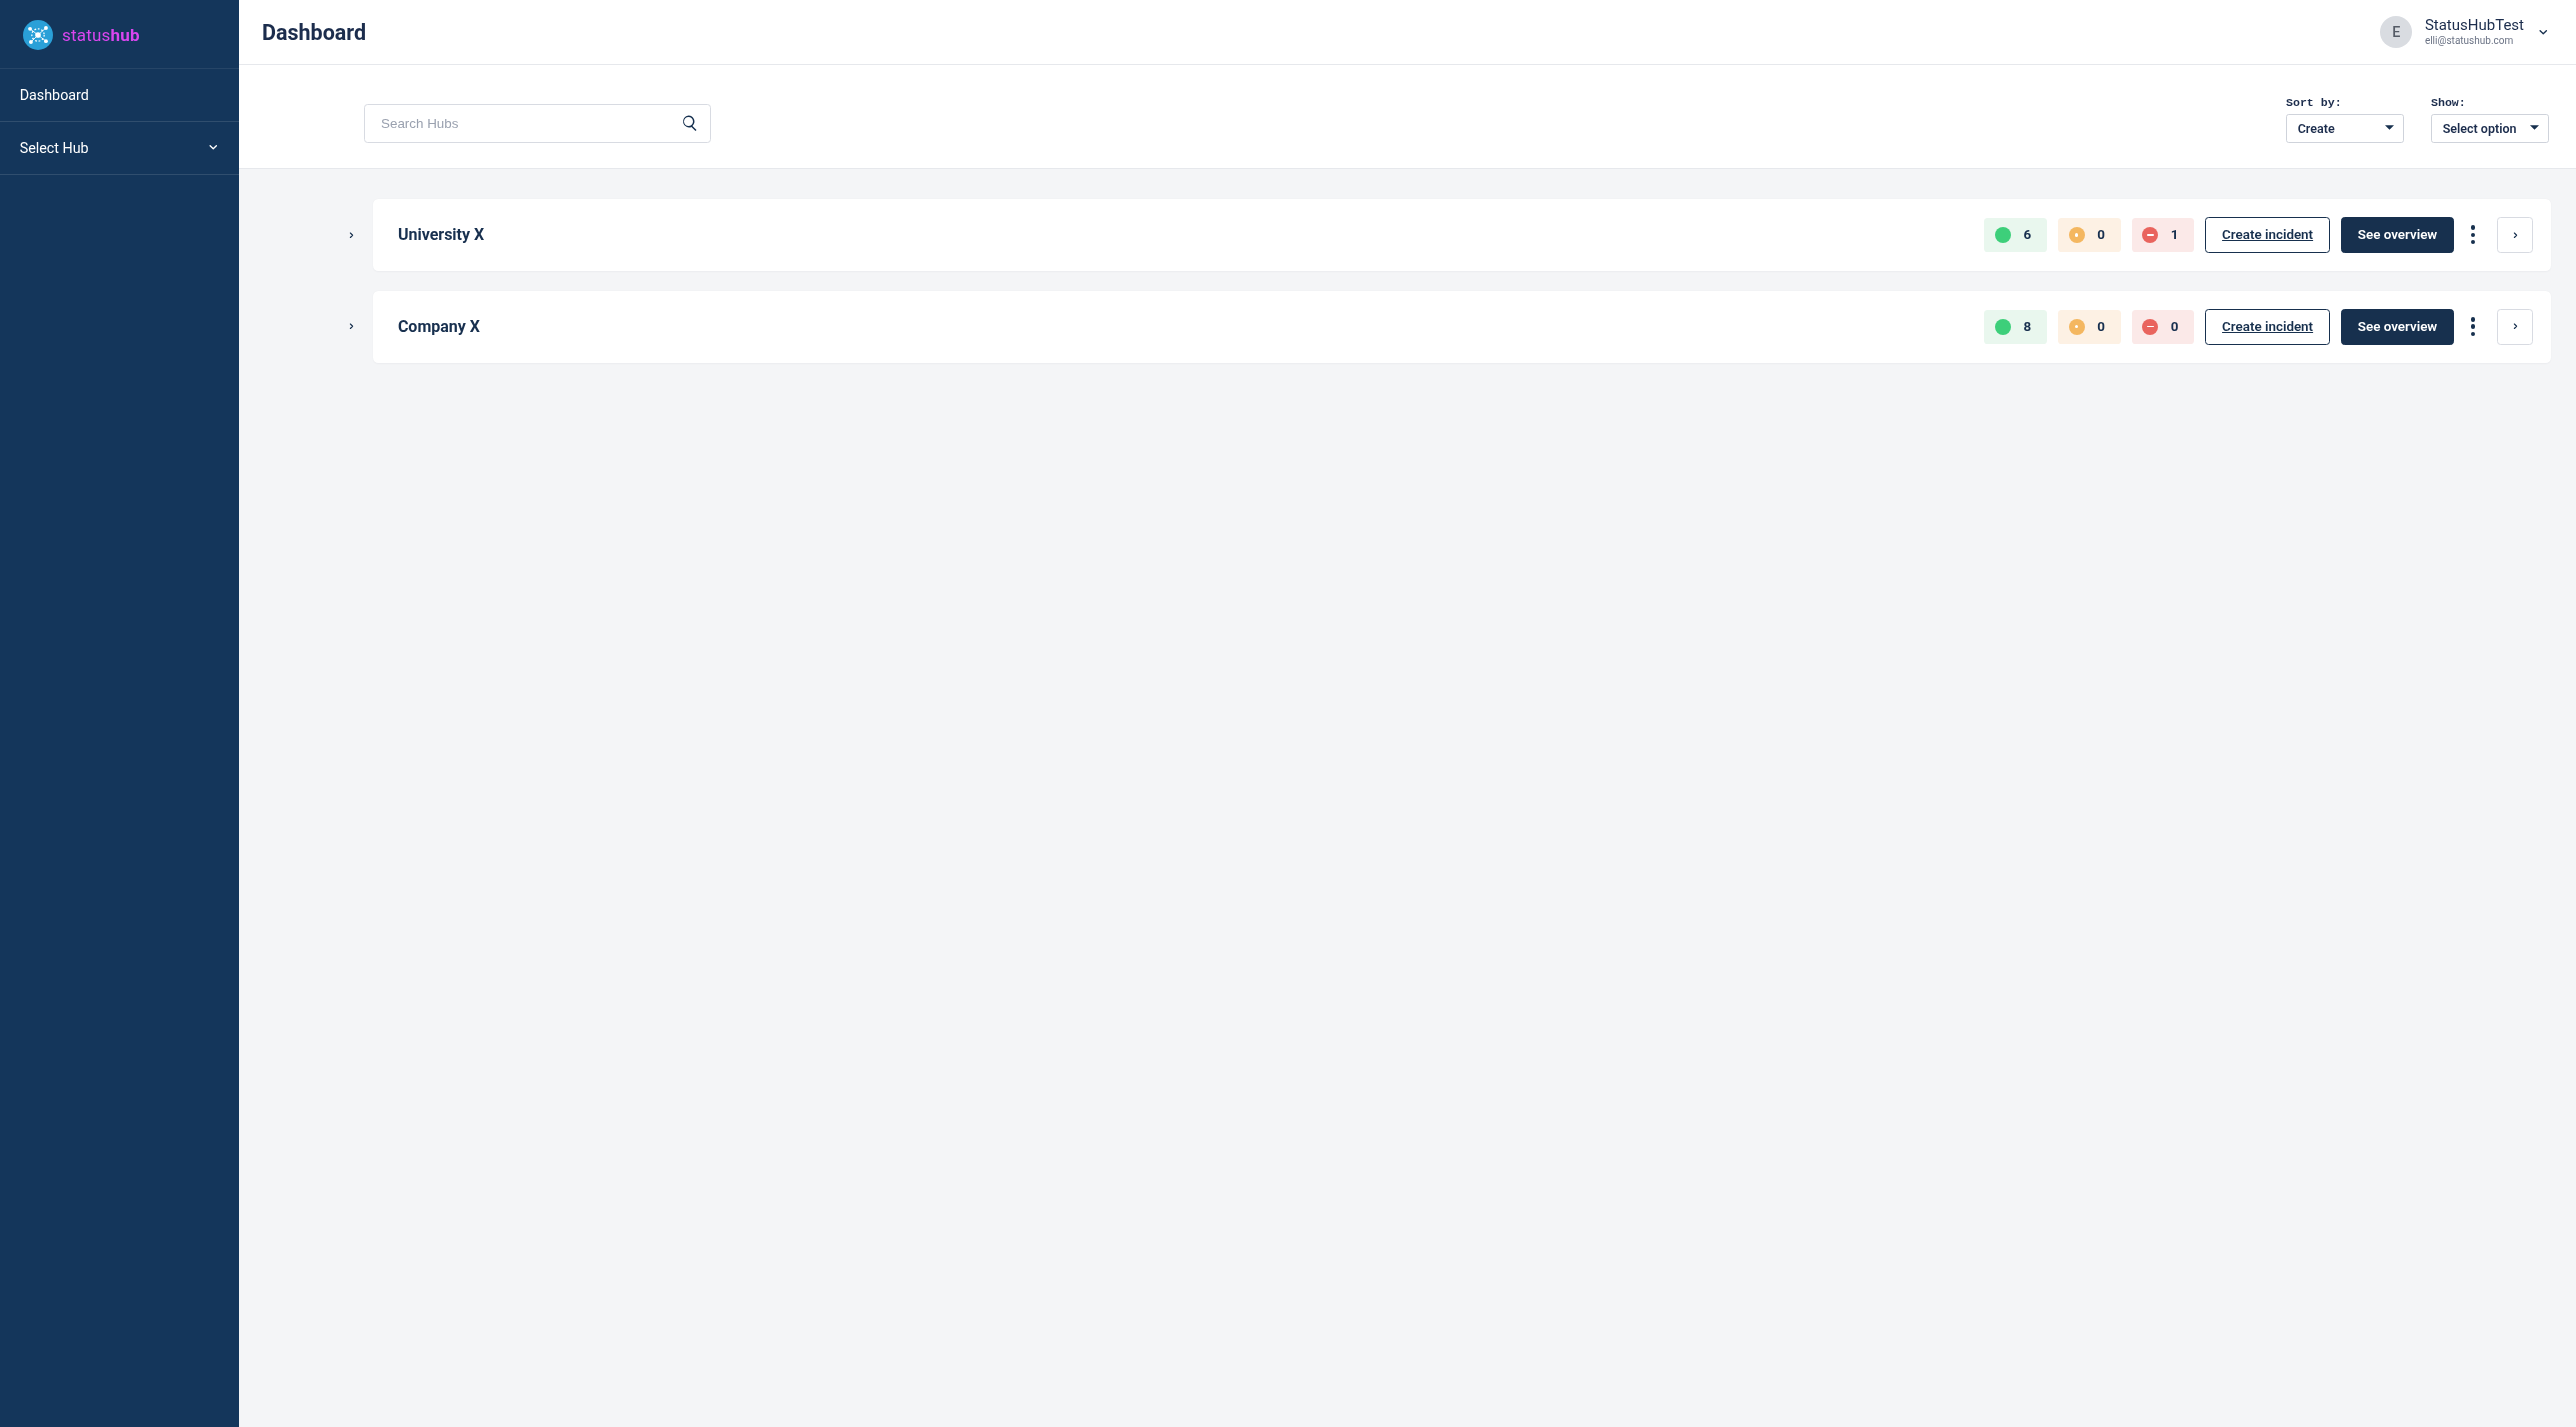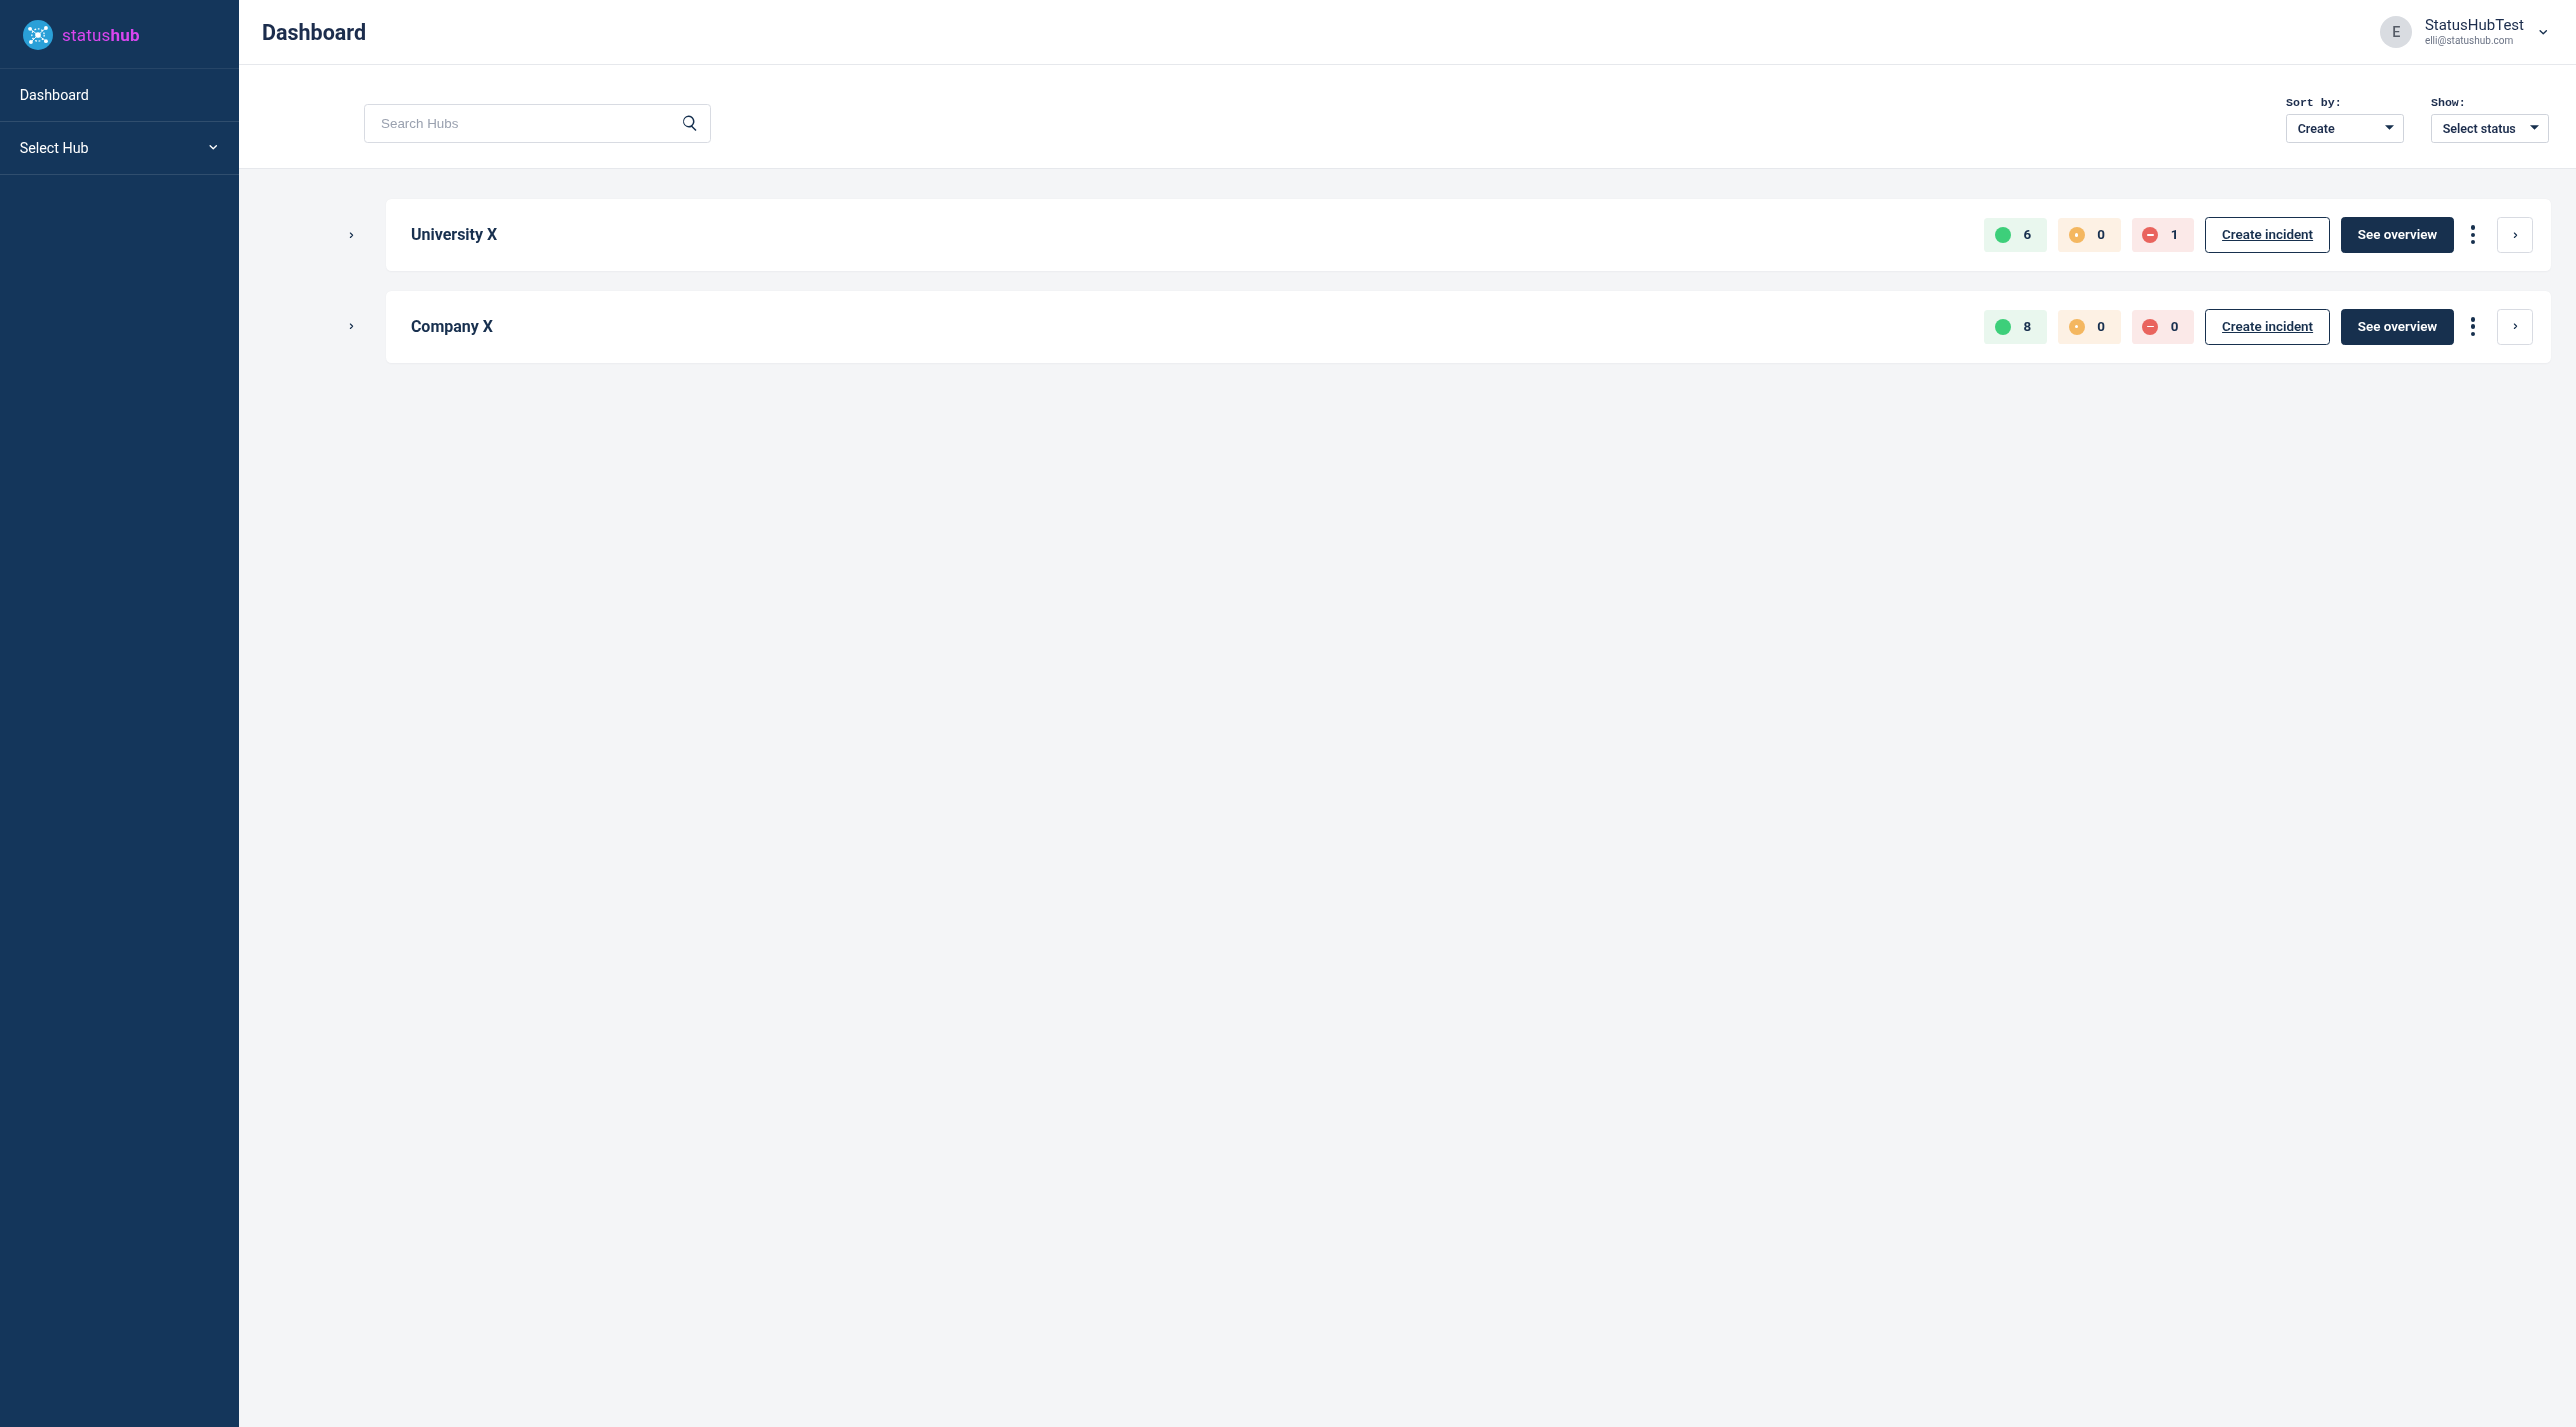--- a/index.html
+++ b/index.html
@@ -193,21 +193,21 @@
   
   .hubs-list {
     padding: 30px 25px;
     display: flex;
     flex-direction: column;
     gap: 19.7px;
   }
   .hub-row-wrap {
     display: flex;
     align-items: center;
-    gap: 23px;
+    gap: 10px;
   }
   .row-expand {
     width: 12.5px;
     display: flex;
     justify-content: center;
     color: #16304f;
     cursor: pointer;
     flex: 0 0 12.5px;
     margin-left: 81px;
     margin-right: 5.4px;
@@ -390,21 +390,21 @@
             <span class="caret">
               <svg width="9" height="9" viewBox="0 0 10 10">
                   <path d="M0 2l5 5 5-5z" fill="#17304e"></path>
                 </svg>
             </span>
           </div>
         </div>
         <div class="control-group">
           <label>Show:</label>
           <div class="select">
-            <span>Select status</span>
+            <span>Select option</span>
             <span class="caret">
               <svg width="9" height="9" viewBox="0 0 10 10">
                   <path d="M0 2l5 5 5-5z" fill="#17304e"></path>
                 </svg>
             </span>
           </div>
         </div>
       </div>
     </div>
   </section>

